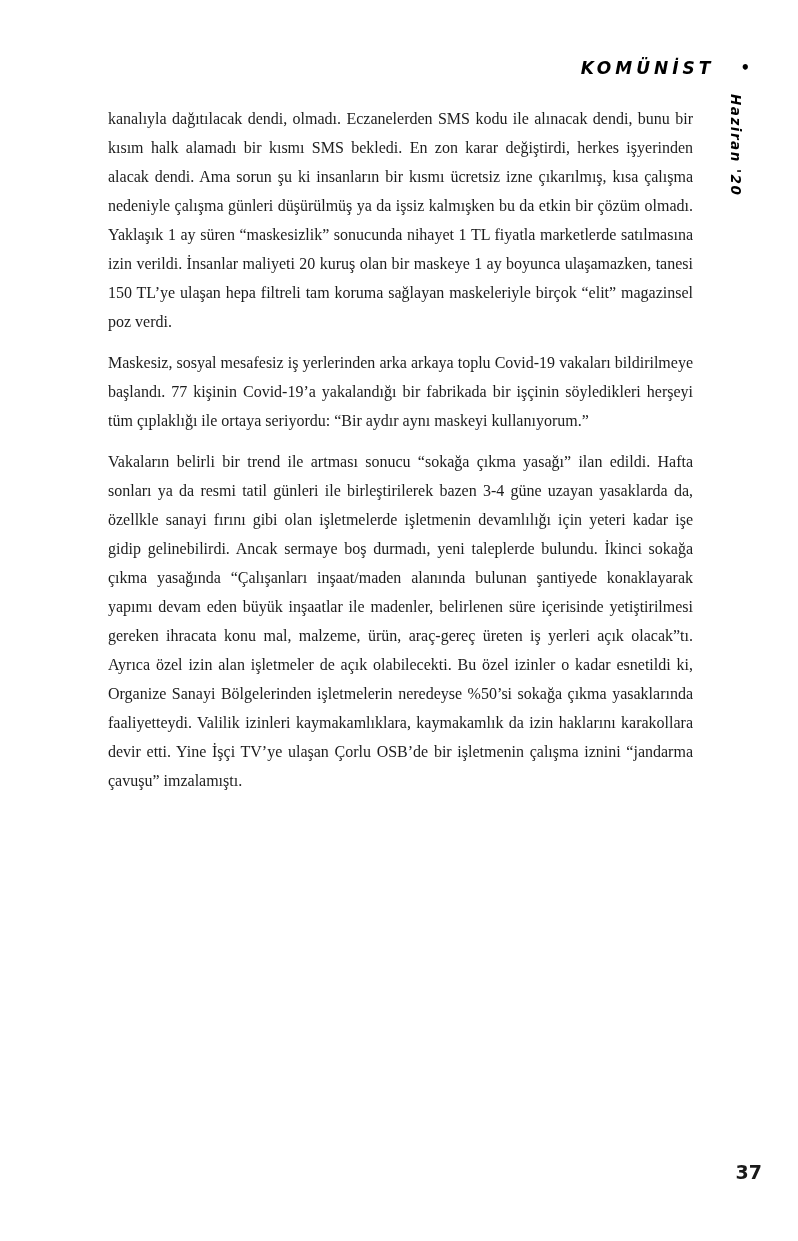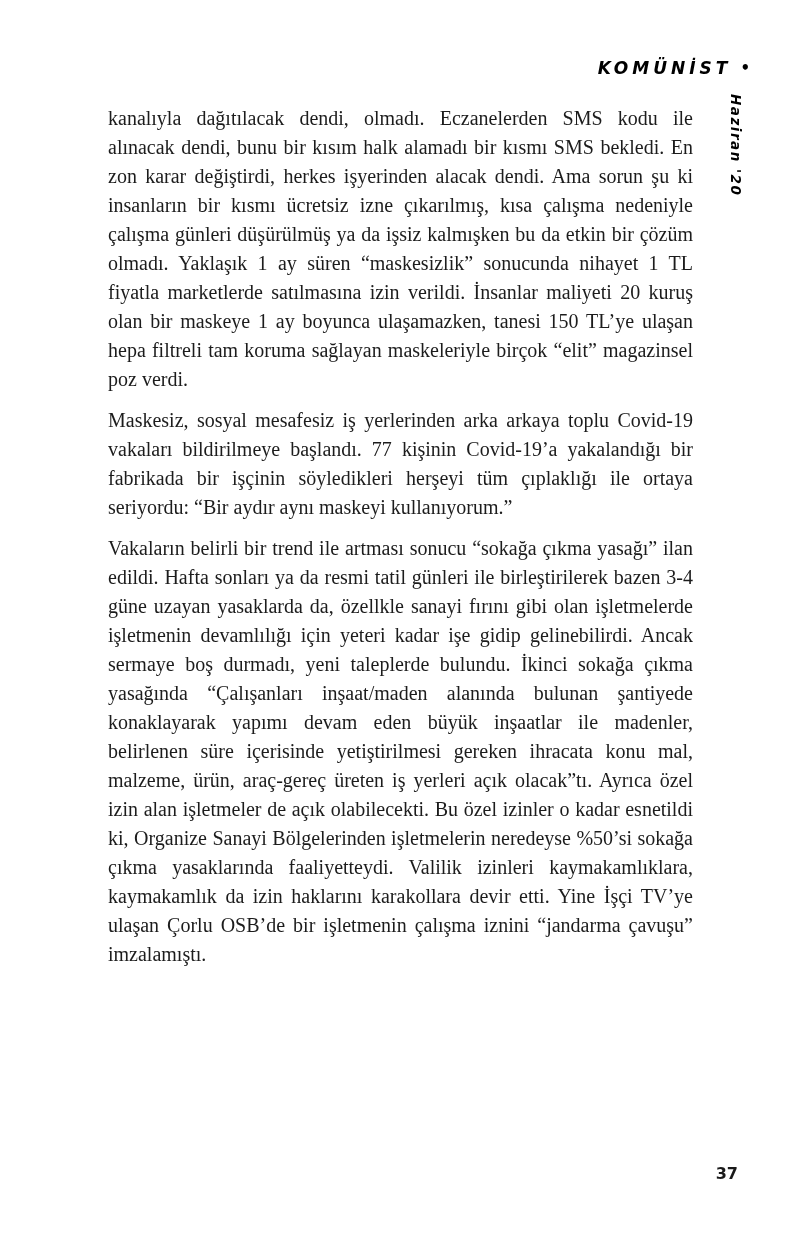--- a/index.html
+++ b/index.html
@@ -15,21 +15,21 @@
     overflow: hidden;
     font-family: "Liberation Serif", serif;
     color: #1c1c1c;
   }
   .page-header {
     position: absolute;
     top: 58px;
     right: 48px;
     display: flex;
     align-items: center;
-    gap: 9px;
+    gap: 26px;
     font-family: "DejaVu Sans", sans-serif;
     font-weight: bold;
     font-style: italic;
     font-size: 17px;
     letter-spacing: 4px;
     color: #000000;
     white-space: nowrap;
   }
   .page-header .bullet {
     letter-spacing: 0;
@@ -46,34 +46,34 @@
     font-size: 13.5px;
     letter-spacing: 1.5px;
     color: #000000;
     white-space: nowrap;
   }
   .article-body {
     position: absolute;
     top: 104px;
     left: 108px;
     width: 585px;
-    font-size: 20px;
+    font-size: 16px;
     line-height: 29px;
     text-align: justify;
   }
   .article-body p {
     margin: 0 0 12px 0;
   }
   .page-number {
     position: absolute;
-    right: 60px;
+    right: 36px;
     bottom: 58px;
     font-family: "DejaVu Sans", sans-serif;
     font-weight: bold;
-    font-size: 16px;
+    font-size: 19px;
     color: #1a1a1a;
   }
 </style>
 </head>
 <body>
 
 <div class="page">
 
   <header class="page-header">
     <span class="title">KOMÜNİST</span>

